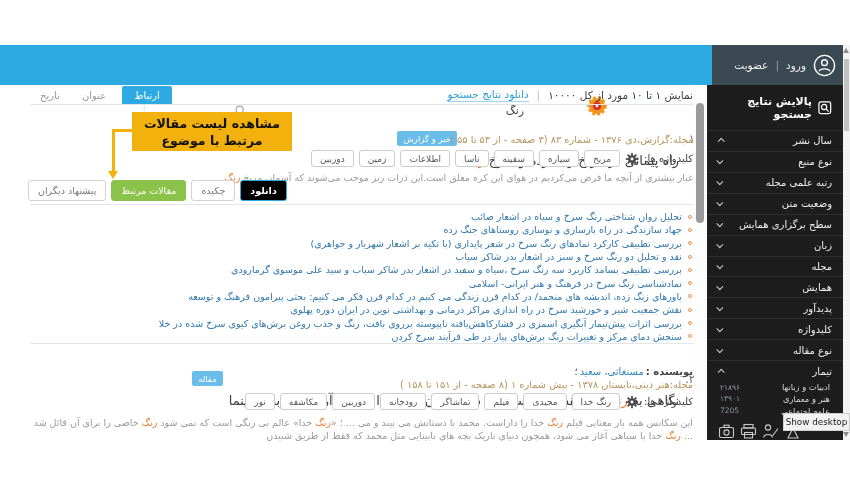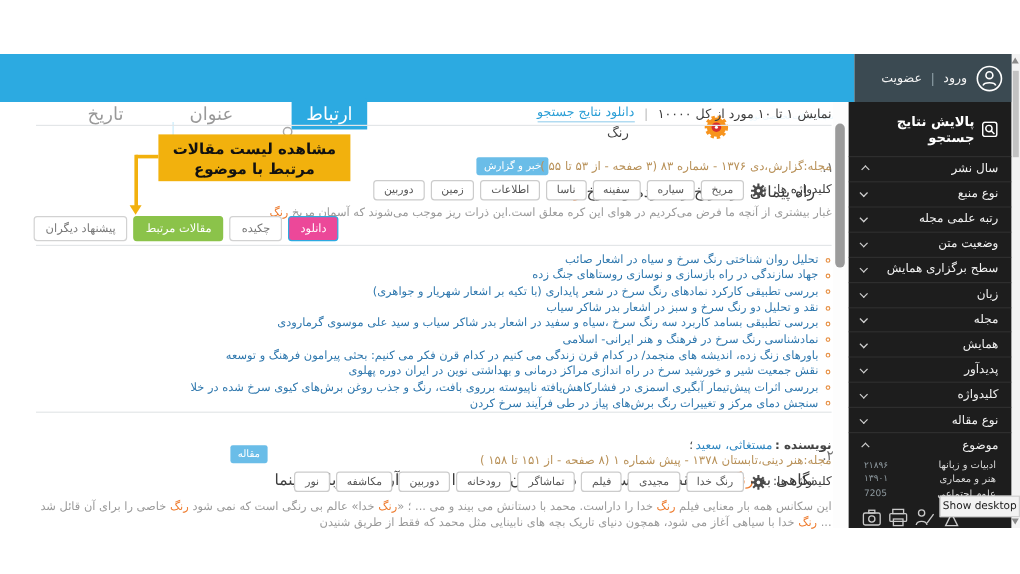--- a/index.html
+++ b/index.html
@@ -22,21 +22,21 @@
   .brand-txt{display:flex;flex-direction:column;align-items:center;line-height:1;}
   .brand-tagline{color:#eaf7fd;font-size:6.5px;margin-bottom:2px;}
   .brand-name{color:#fff;font-size:16px;font-weight:bold;letter-spacing:.5px;}
   
   .account{position:absolute;left:712px;top:45px;width:138px;height:40px;background:#3b4a52;
            display:flex;flex-direction:row-reverse;align-items:center;gap:7px;padding-right:14px;color:#fff;}
   .account .lbl{font-size:10.5px;color:#f2f2f2;}
   .account .bar{color:#8fa0a8;font-size:11px;}
   
   .tabs{position:absolute;left:34px;top:85px;height:20px;display:flex;align-items:center;gap:10px;}
-  .tab{font-size:15px;color:#999;padding:3px 6px;margin-left:33px;}
+  .tab{font-size:10px;color:#999;padding:3px 6px;}
   .tab.active{background:#2caae1;color:#fff;padding:4px 12px;border-radius:2px 2px 0 0;}
   .divider{position:absolute;left:30px;width:663px;height:0;border-top:1px solid #e3e6e8;}
   
   .results-bar{position:absolute;right:157px;top:88px;direction:rtl;font-size:10.5px;color:#3c3c3c;
                display:flex;align-items:center;gap:8px;}
   .results-bar .dl{color:#2c9fd6;border-bottom:1px solid #9ed3ee;padding-bottom:1px;cursor:pointer;}
   .results-bar .pipe{color:#bbb;}
   
   .rtl-row{position:absolute;direction:rtl;display:flex;align-items:center;gap:6px;}
   .idx{color:#6d6d6d;font-size:11.5px;}
@@ -48,21 +48,21 @@
   .pill{border:1px solid #cccccc;background:#fff;color:#555;font-size:9px;padding:2.5px 8px;
         border-radius:3px;white-space:nowrap;}
   .snippet{color:#999;font-size:9.5px;}
   .author-label{color:#444;font-size:10px;font-weight:bold;}
   .author-name{color:#2e86c1;font-size:10px;}
   .author-suffix{color:#444;font-size:10px;}
   
   .actions{position:absolute;left:28px;top:180px;display:flex;gap:5px;direction:ltr;justify-content:space-between;}
   .btn{font-size:9.5px;padding:4px 9px;border-radius:3px;border:1px solid #d2d2d2;background:#fff;
        color:#777;white-space:nowrap;cursor:pointer;font-family:inherit;}
-  .btn.blue{background:#ec4899;border-color:#2caae1;color:#fff;}
+  .btn.blue{background:#000000;border-color:#2caae1;color:#fff;font-weight:bold;}
   .btn.green{background:#8bc34a;border-color:#8bc34a;color:#fff;}
   
   .related{position:absolute;right:158px;top:210px;direction:rtl;}
   .rel-item{display:flex;align-items:center;gap:6px;height:13.3px;text-align:right;}
   .rel-bullet{width:4px;height:4px;border:1.3px solid #e8944a;border-radius:50%;flex:0 0 auto;}
   .rel-link{color:#2e77ad;font-size:9.5px;white-space:nowrap;cursor:pointer;}
   
   .ann-box{position:absolute;left:132px;top:112px;width:160px;height:39px;background:#f2b10d;
            color:#111;font-weight:bold;font-size:12.5px;text-align:center;line-height:17px;
            padding-top:3px;z-index:6;direction:rtl;}
@@ -344,21 +344,21 @@
       </div>
     <div class="side-row">
         <span>کلیدواژه</span>
         <span class="chev down"></span>
       </div>
     <div class="side-row">
         <span>نوع مقاله</span>
         <span class="chev down"></span>
       </div>
     <div class="side-row">
-        <span>موضوع</span>
+        <span>تیمار</span>
         <span class="chev up"></span>
       </div>
     <div class="sub-row">
         <span>ادبیات و زبانها</span>
         <span class="sub-count">۲۱۸۹۶</span>
       </div>
     <div class="sub-row">
         <span>هنر و معماری</span>
         <span class="sub-count">۱۳۹۰۱</span>
       </div>

